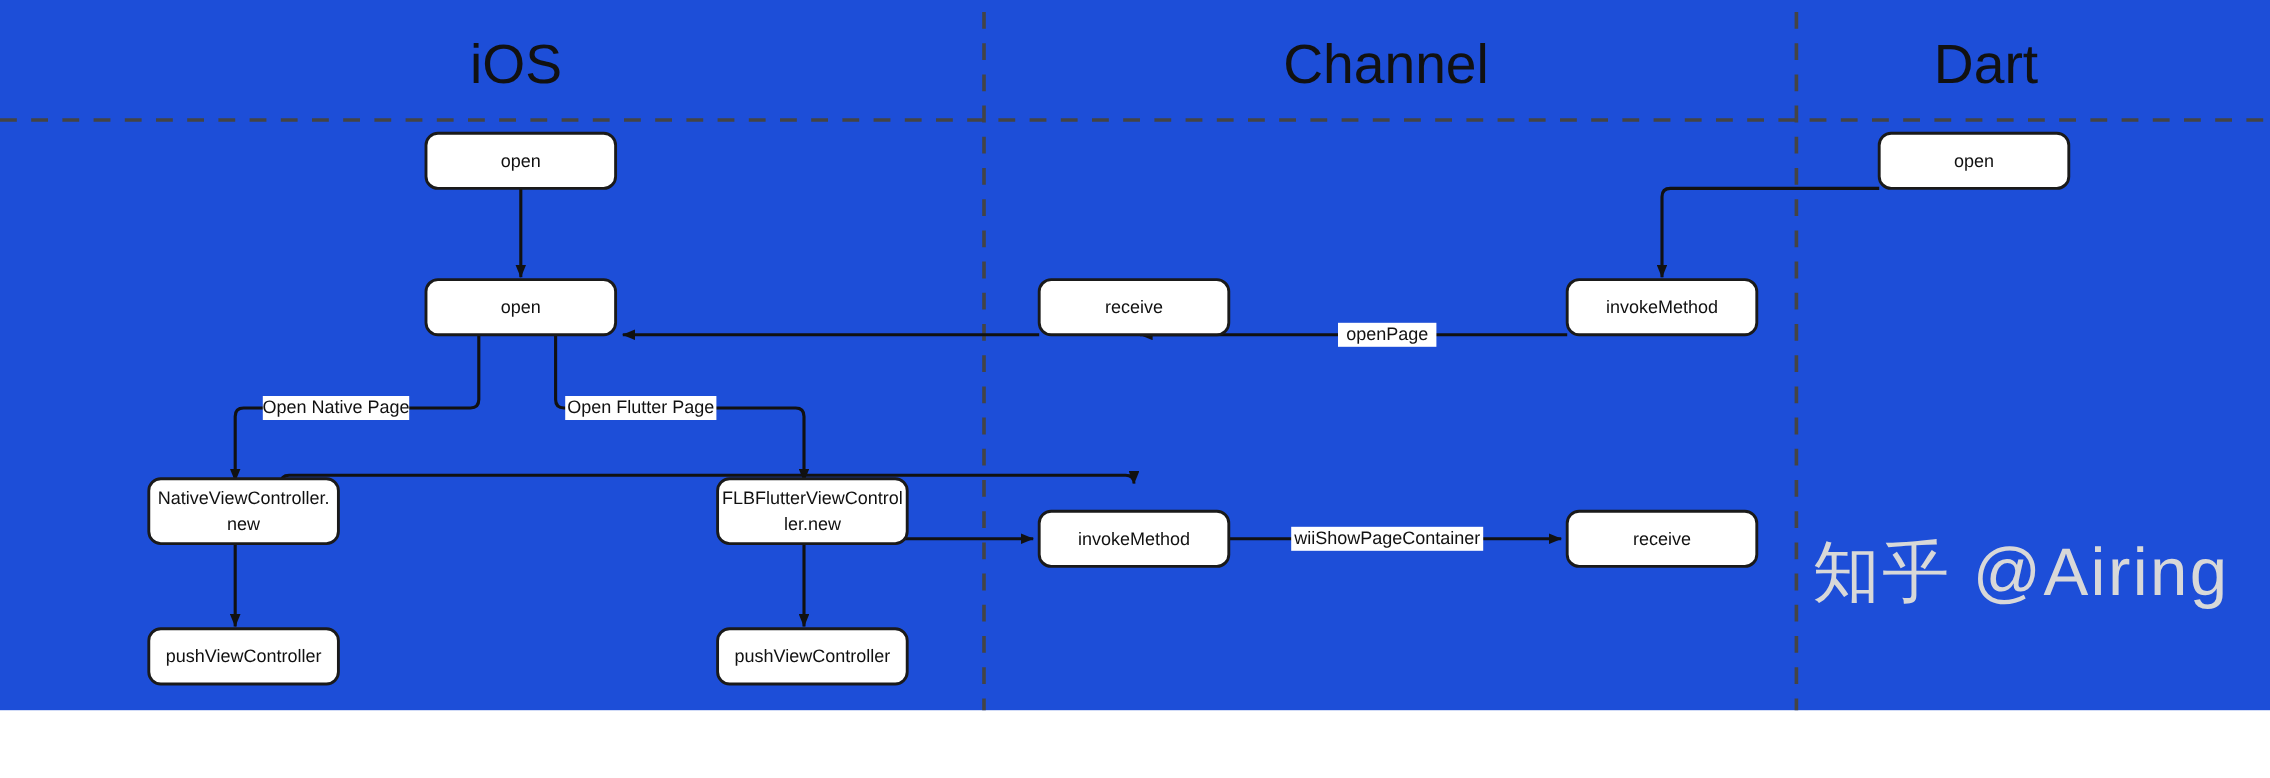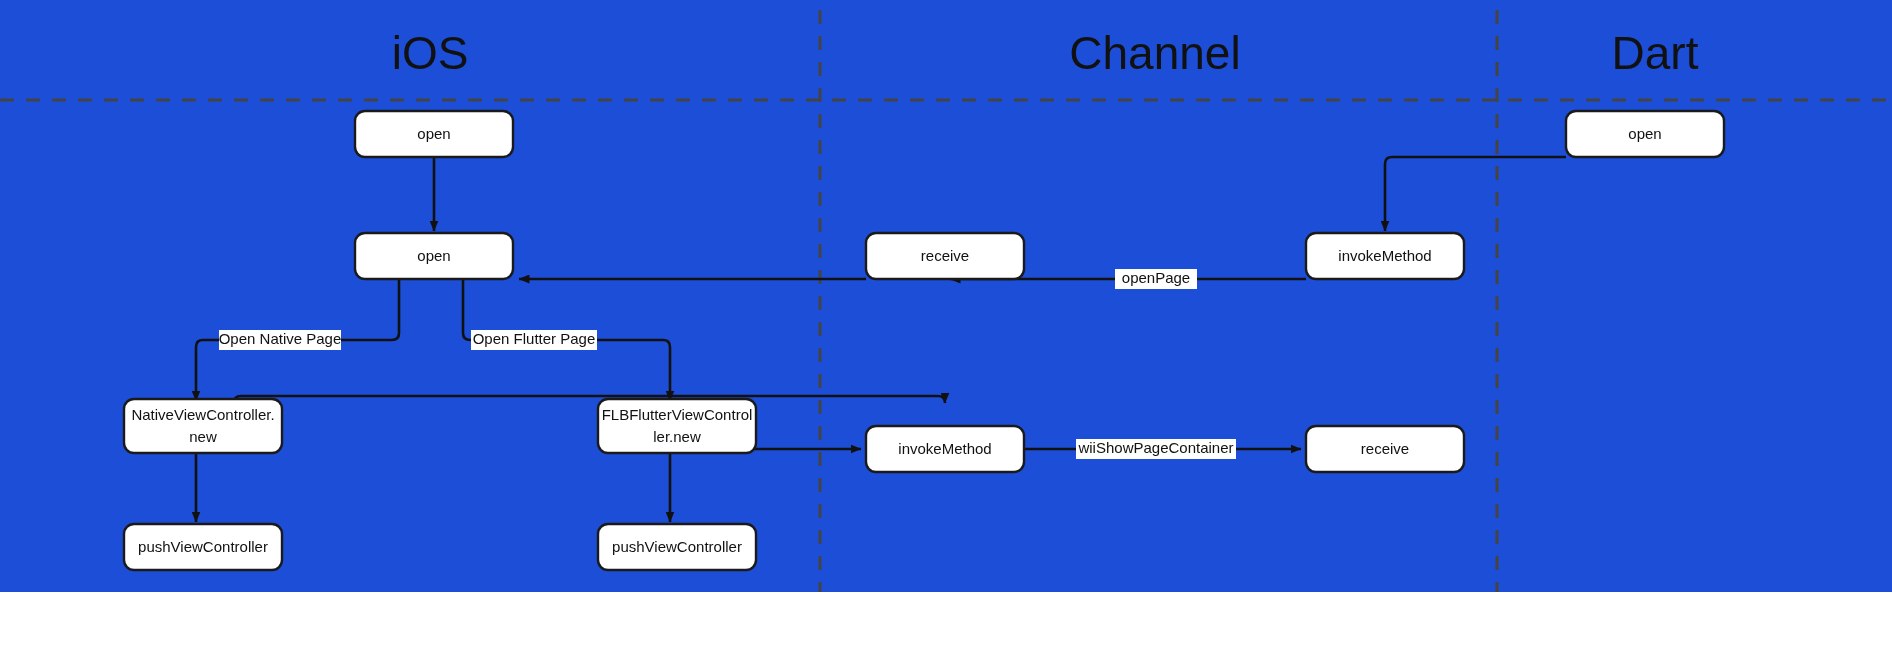--- a/index.html
+++ b/index.html
@@ -194,14 +194,15 @@
       </g>
 
       <g>
         <rect class="node-box" x="1566" y="111" width="158" height="46" rx="10" ry="10"></rect>
         <text class="node-label" x="1645" y="135">open</text>
       </g>
 
     </g>
   </svg>
 
+  <div class="watermark">知乎 @Airing</div>
 
 </div>
 
 </body></html>

